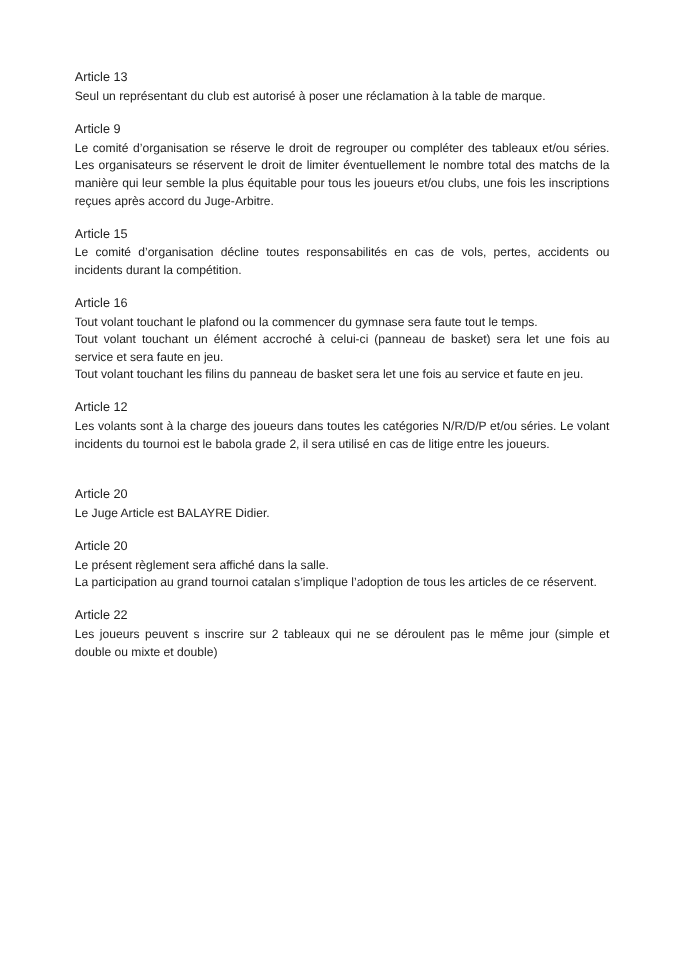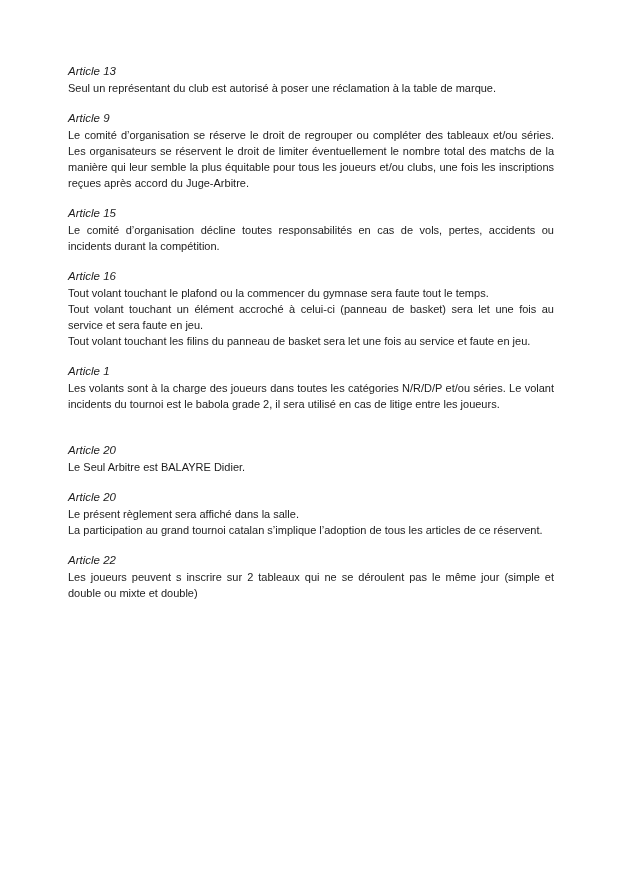--- a/index.html
+++ b/index.html
@@ -27,21 +27,20 @@
     margin: 0 0 14px 0;
   }
   .article.extra-gap {
     margin-bottom: 30px;
   }
   .article-title {
     font-size: 11.5px;
     line-height: 16px;
     margin: 0 0 1px 0;
     font-weight: normal;
-    font-style: italic;
   }
   .article p {
     font-size: 11px;
     line-height: 16px;
     margin: 0;
     text-align: justify;
   }
 </style>
 </head>
 <body>
@@ -64,28 +63,28 @@
       </div>
 
   <div class="article">
     <div class="article-title">Article 16</div>
   <p>Tout volant touchant le plafond ou la commencer du gymnase sera faute tout le temps.</p>
         <p>Tout volant touchant un élément accroché à celui-ci (panneau de basket) sera let une fois au service et sera faute en jeu.</p>
         <p>Tout volant touchant les filins du panneau de basket sera let une fois au service et faute en jeu.</p>
       </div>
 
   <div class="article extra-gap">
-    <div class="article-title">Article 1</div>
+    <div class="article-title">Article 12</div>
   <p>Les volants sont à la charge des joueurs dans toutes les catégories N/R/D/P et/ou séries. Le volant incidents du tournoi est le babola grade 2, il sera utilisé en cas de litige entre les joueurs.</p>
       </div>
 
 
   <div class="article">
     <div class="article-title">Article 20</div>
-  <p>Le Seul Arbitre est BALAYRE Didier.</p>
+  <p>Le Juge Article est BALAYRE Didier.</p>
       </div>
 
   <div class="article">
     <div class="article-title">Article 20</div>
   <p>Le présent règlement sera affiché dans la salle.</p>
         <p>La participation au grand tournoi catalan s’implique l’adoption de tous les articles de ce réservent.</p>
       </div>
 
 
   <div class="article">

